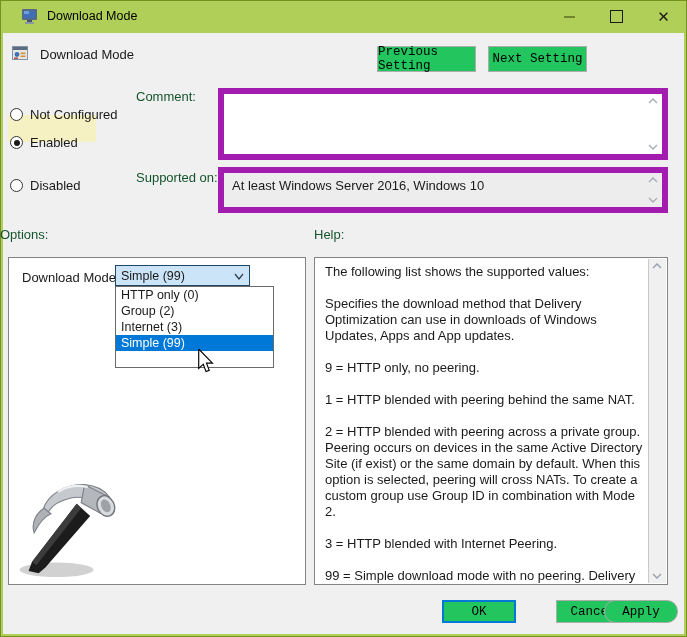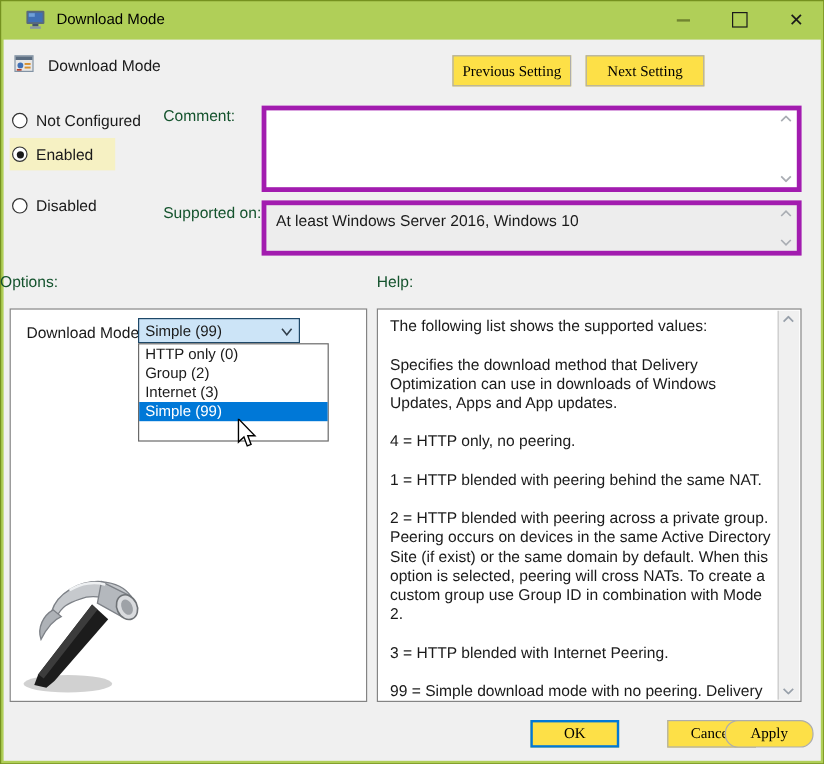--- a/index.html
+++ b/index.html
@@ -15,37 +15,37 @@
   .tb-max{left:593px;}
   .tb-close{left:640px;font-size:15px;color:#1a1a1a;}
   .dash{width:11px;height:2px;background:#718530;}
   .sq{width:11px;height:11px;border:1.5px solid #1a1a1a;background:transparent;}
   
   .client{position:absolute;left:3px;top:33px;width:681px;height:601px;background:#f0f0f0;}
   
   .abs{position:absolute;}
   .hdr-icon{left:11px;top:44px;width:18px;height:18px;}
   .hdr-title{left:40px;top:47px;font-size:13px;}
-  .btn{background:#fde047;border:1px solid #adadad;font-size:12.5px;font-family:Liberation Serif, serif;
+  .btn{background:#22c55e;border:1px solid #adadad;font-size:12.5px;font-family:Liberation Mono, monospace;
        display:flex;align-items:center;justify-content:center;box-sizing:border-box;color:#000;}
   .btn-prev{left:377px;top:46px;width:99px;height:26px;}
   .btn-next{left:488px;top:46px;width:99px;height:26px;}
   
   .hl{left:8px;top:115px;width:88px;height:27px;background:#f6f1c3;}
-  .radio-row{display:flex;align-items:center;gap:7px;font-size:13px;}
+  .radio-row{display:flex;align-items:center;gap:7px;font-size:13px;margin-top:14px;}
   .r-nc{left:10px;top:93px;}
   .r-en{left:10px;top:121px;}
   .r-di{left:10px;top:164px;}
   .rcirc{width:13px;height:13px;border:1px solid #333;border-radius:50%;background:#fff;box-sizing:border-box;position:relative;flex:0 0 auto;}
   .rcirc.sel::after{content:"";position:absolute;left:2.5px;top:2.5px;width:6px;height:6px;border-radius:50%;background:#1a1a1a;}
   
   .lbl{font-size:13px;color:#14532d;}
   .lbl-comment{left:136px;top:89px;}
   .lbl-supported{left:136px;top:170px;}
-  .txtbox{box-sizing:border-box;border:4px solid #a21caf;background:#fff;text-align:center;}
+  .txtbox{box-sizing:border-box;border:6px solid #a21caf;background:#fff;text-align:center;}
   .comment-box{left:218px;top:88px;width:450px;height:72px;}
   .supported-box{left:218px;top:167px;width:450px;height:46px;background:#ededed;}
   .supported-text{position:absolute;left:8px;top:5px;font-size:13px;}
   .vscroll{position:absolute;right:0;top:0;bottom:0;width:17px;}
   .vchev{position:absolute;left:3px;width:10px;height:6px;}
   .vchev.up{top:4px;} .vchev.dn{bottom:4px;}
   
   .lbl-options{left:0;top:227px;}
   .lbl-help{left:314px;top:227px;}
   
@@ -180,21 +180,21 @@
     <path d="M63,14 L85,25 L78,40 L60,30 Z" fill="#b4b8bd" stroke="#7d8187" stroke-width="1"></path>
     <ellipse cx="82" cy="33" rx="7.5" ry="9.5" transform="rotate(-25 82 33)" fill="#d9dbde" stroke="#6e7276" stroke-width="1.2"></ellipse>
     <ellipse cx="82" cy="33" rx="4" ry="6" transform="rotate(-25 82 33)" fill="#9ea2a7"></ellipse>
     <path d="M40,20 C48,15 58,14 65,16" fill="none" stroke="#eef0f2" stroke-width="2" stroke-linecap="round"></path>
   </svg>
 
   <div class="abs panel help-panel">
     <div class="help-text">
       <p>The following list shows the supported values:</p>
       <p>Specifies the download method that Delivery Optimization can use in downloads of Windows Updates, Apps and App updates.</p>
-      <p>4 = HTTP only, no peering.</p>
+      <p>9 = HTTP only, no peering.</p>
       <p>1 = HTTP blended with peering behind the same NAT.</p>
       <p>2 = HTTP blended with peering across a private group. Peering occurs on devices in the same Active Directory Site (if exist) or the same domain by default. When this option is selected, peering will cross NATs. To create a custom group use Group ID in combination with Mode 2.</p>
       <p>3 = HTTP blended with Internet Peering.</p>
       <p>99 = Simple download mode with no peering. Delivery Optimization downloads using HTTP only and does not attempt to contact the Delivery Optimization cloud services.</p>
     </div>
     <div class="help-scroll">
       <svg class="vchev up" viewBox="0 0 10 6">
           <polyline points="1,5 5,1 9,5" fill="none" stroke="#98a0aa" stroke-width="1.4"></polyline>
         </svg>
       <svg class="vchev dn" viewBox="0 0 10 6">

